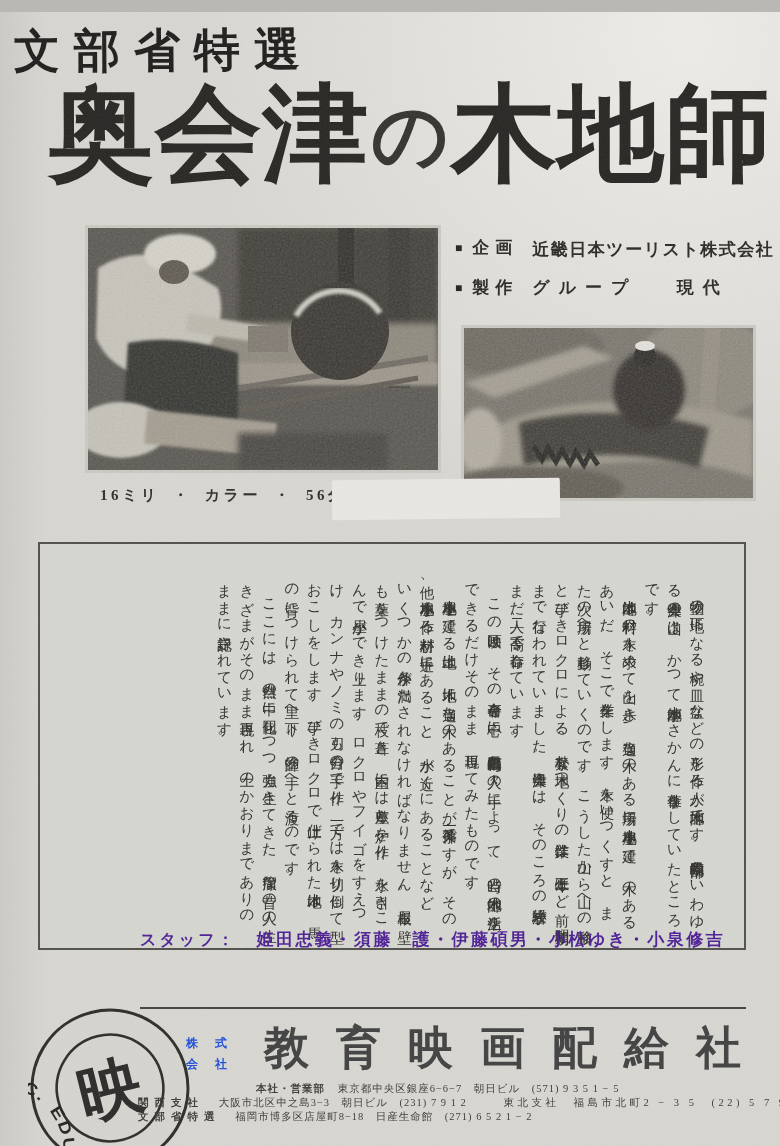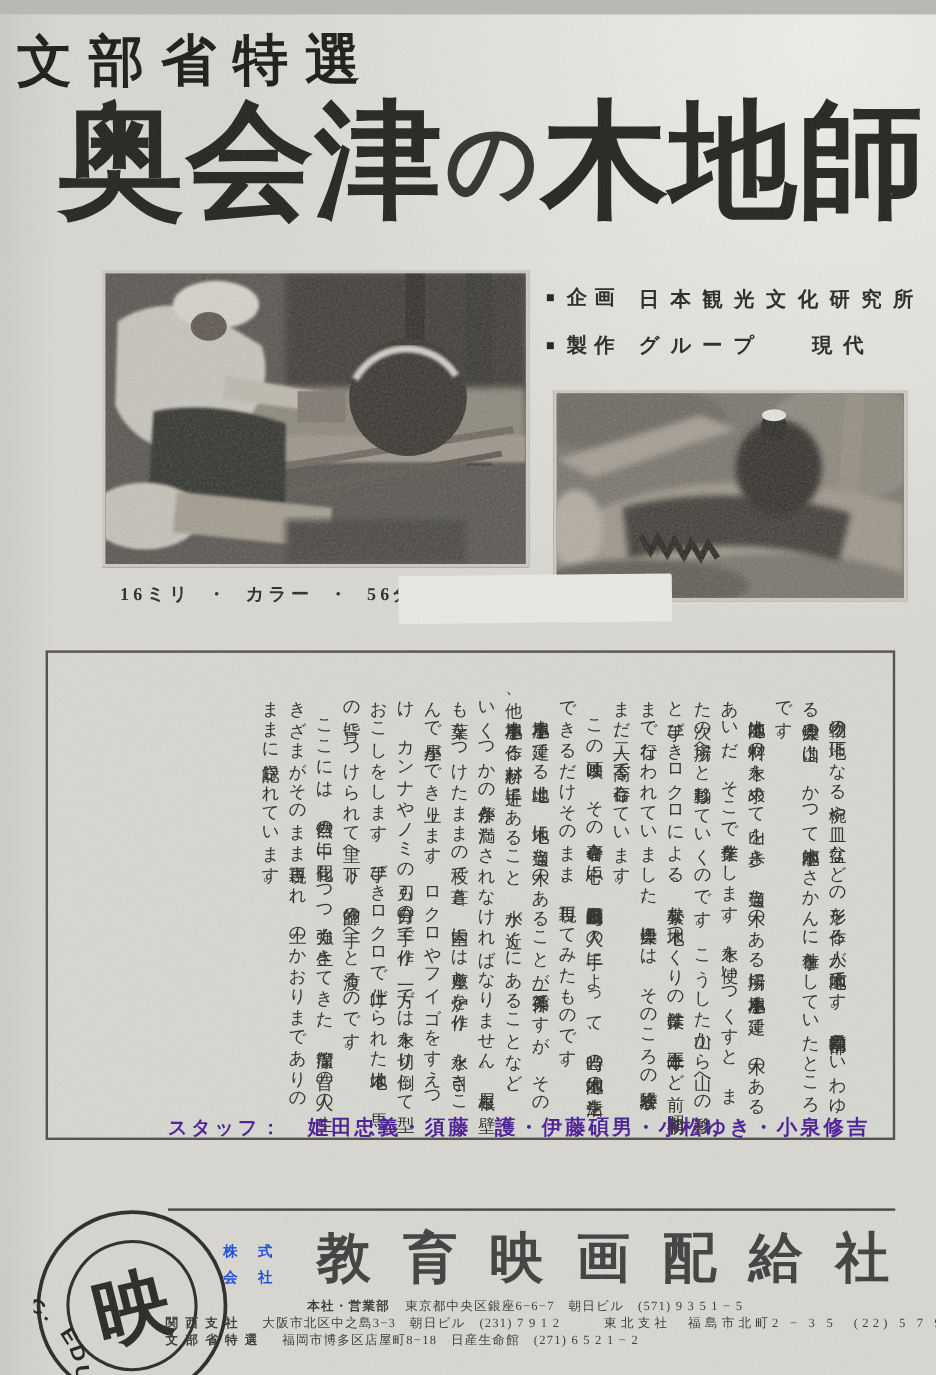--- a/index.html
+++ b/index.html
@@ -140,21 +140,21 @@
       <rect x="160" y="98" width="40" height="26" fill="#7c766b"></rect>
       <rect width="350" height="242" filter="url(#grainL)" opacity="0.22"></rect>
     </svg>
   </div>
 
   <div class="credits">
     <div class="credit-row">
       <span class="credit-bullet">■</span>
       <span class="credit-label">企画</span>
       <span class="credit-lines">
-        <div class="credit-line-2">日本観光文化研究所</div>
+        <div class="credit-line-1">近畿日本ツーリスト株式会社</div>
       </span>
     </div>
     <div class="credit-row">
       <span class="credit-bullet">■</span>
       <span class="credit-label">製作</span>
       <span class="credit-prod">グループ 現代</span>
     </div>
   </div>
 
   <div class="photo photo-right">

